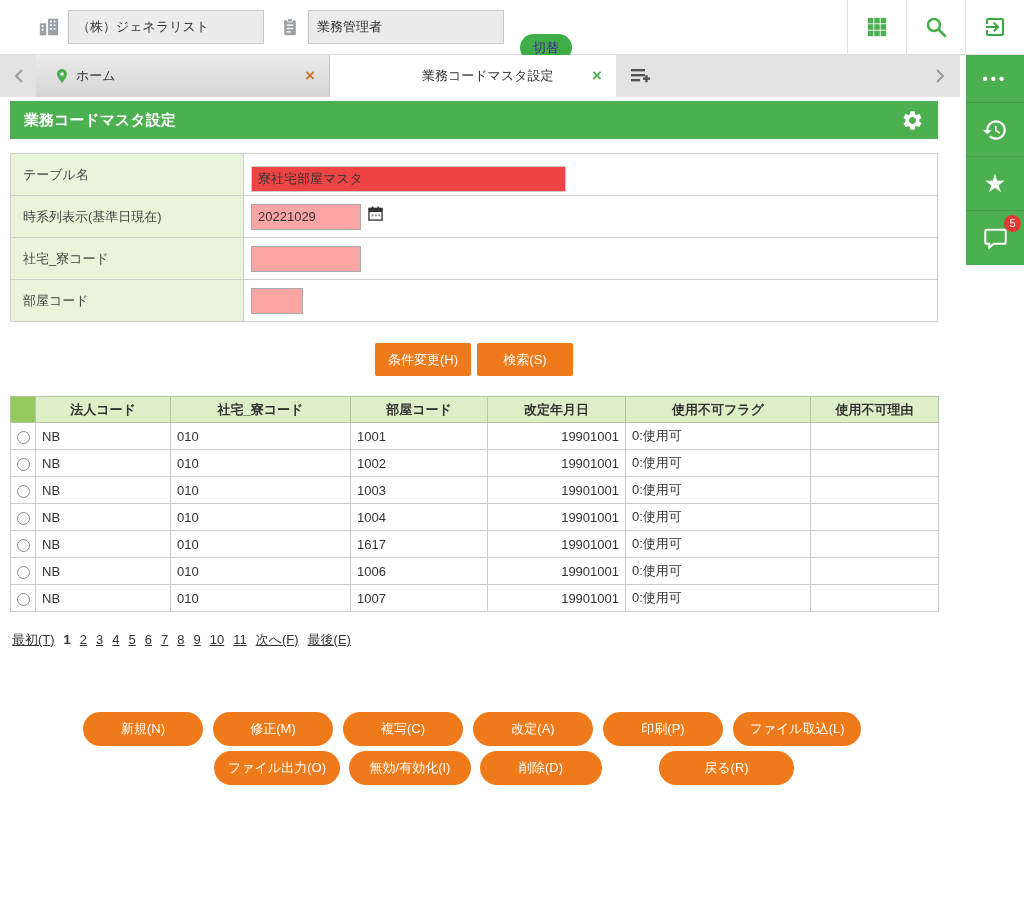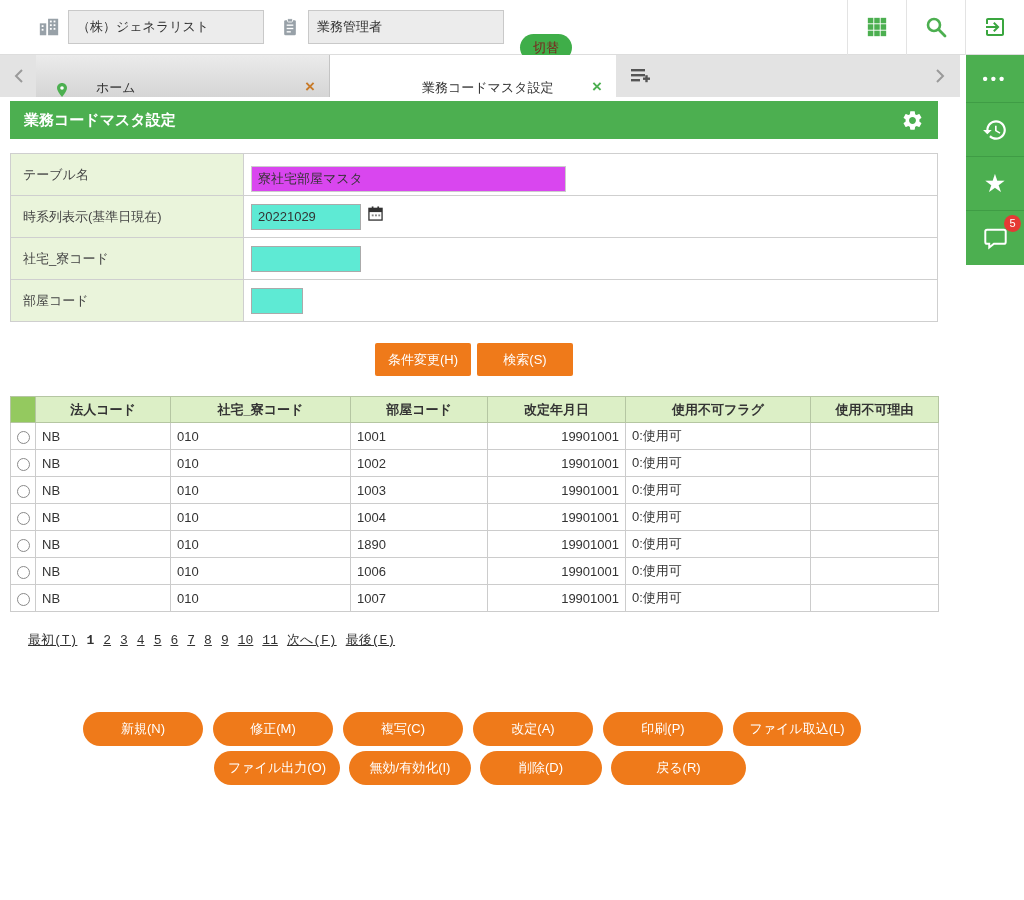--- a/index.html
+++ b/index.html
@@ -3,32 +3,32 @@
 <meta charset="utf-8">
 <style>
   * { margin:0; padding:0; box-sizing:border-box; }
   body { width:1024px; height:900px; background:#fff; font-family:"Liberation Sans","DejaVu Sans",sans-serif; color:#333; overflow:hidden; }
   .app { position:relative; width:1024px; height:900px; }
 
   
   .topbar { height:55px; display:flex; align-items:center; padding-left:38px; border-bottom:1px solid #ddd; background:#fff; }
   .tb-ic-sm { display:inline-flex; margin-right:8px; }
   .tb-input { height:27px; width:196px; background:#ececec; border:1px solid #c9c9c9; font-size:13px; padding:16px 8px; color:#333; font-family:inherit; margin-right:16px; }
-  .switch-btn { height:27px; padding:0 13px; background:#3fae49; color:#7f1d1d; border:none; border-radius:14px; font-size:13px; font-family:inherit; cursor:pointer;margin-top:41px; }
+  .switch-btn { height:27px; padding:0 13px; background:#3fae49; color:#4c1d95; border:none; border-radius:14px; font-size:13px; font-family:inherit; cursor:pointer;margin-top:41px; }
   .tb-right { margin-left:auto; display:flex; height:55px; }
   .tb-icbtn { width:59px; height:55px; display:flex; align-items:center; justify-content:center; border-left:1px solid #e3e3e3; cursor:pointer; }
 
   
   .below { display:flex; height:844px; }
   .main-col { width:960px; }
 
   
   .tabbar { height:42px; background:#e3e3e3; display:flex; align-items:stretch; }
   .tab-scroll { width:36px; display:flex; align-items:center; justify-content:center; cursor:pointer; }
-  .tab { display:flex; align-items:flex-end; font-size:13px;gap:20px; }
+  .tab { display:flex; align-items:center; font-size:13px; }
   .tab-home { width:294px; background:linear-gradient(#ebebeb,#d5d5d5); border-right:1px solid #c4c4c4; padding:0 8px 0 20px; cursor:pointer; }
   .tab-active { width:286px; background:#fff; padding:0 8px 0 26px; cursor:pointer; }
   .tab-label { color:#333; }
   .tab-home .tab-label { margin-left:8px; }
   .tab-active .tab-label { margin:0 auto 0 66px; }
   .tab-close { margin-left:auto; width:22px; text-align:center; font-size:17px; font-weight:bold; cursor:pointer; }
   .close-home { color:#c87a28; }
   .close-active { color:#4CAF50; margin-left:0; }
   .add-tab { width:48px; display:flex; align-items:center; justify-content:center; cursor:pointer; }
   .tab-scroll-right { margin-left:auto; width:40px; }
@@ -36,48 +36,48 @@
   
   .content { position:relative; }
   .page-header { margin:4px 0 0 10px; width:928px; height:38px; background:#4CAF50; display:flex; align-items:center; padding:0 14px; }
   .page-title { color:#fff; font-size:15px; font-weight:bold; }
   .gear { margin-left:auto; display:flex; cursor:pointer; }
 
   table.form-table { width:928px; margin:14px 0 0 10px; border-collapse:collapse; }
   .form-table td { border:1px solid #cfcfcf; height:42px; }
   td.flabel { width:233px; background:#EAF4DB; padding-left:12px; font-size:13px; color:#444; }
   td.fvalue { background:#fff; padding-left:7px; }
-  .inp { height:26px; border:1px solid #aaa; font-size:13px; padding:0 6px; font-family:inherit; color:#333; background:#5eead4; vertical-align:middle; }
-  .inp-ro { width:315px; background:#d946ef; border-color:#ccc;margin-top:9px; }
+  .inp { height:26px; border:1px solid #aaa; font-size:13px; padding:0 6px; font-family:inherit; color:#333; background:#fca5a5; vertical-align:middle; }
+  .inp-ro { width:315px; background:#ef4444; border-color:#ccc;margin-top:9px; }
   .inp-date { width:110px; }
   .inp-code { width:110px; }
   .inp-small { width:52px; }
   .cal-btn { display:inline-flex; margin-left:7px; vertical-align:top; margin-top:2px; cursor:pointer; }
 
   .cond-row { margin-top:21px; display:flex; justify-content:center; gap:6px; width:948px; }
   .obtn { background:#EF7A1A; color:#fff; border:none; border-radius:2px; font-size:13px; font-family:inherit; cursor:pointer; }
   .cond-btn { width:96px; height:33px; }
 
   table.results { width:928px; margin:20px 0 0 10px; border-collapse:collapse; table-layout:fixed; }
   .results th { background:#DCEFC6; border:1px solid #b5c6a2; height:26px; font-size:13px; color:#333; font-weight:bold; text-align:center; }
   .results th.selcol { background:#94C95F; }
   .results td { background:#fff; border:1px solid #ccc; height:27px; font-size:13px; color:#333; padding:0 6px; overflow:hidden; white-space:nowrap; }
   .results td.selcell { text-align:center; padding:0; }
   .results td.num { text-align:right; }
   .radio { width:13px; height:13px; border:1px solid #8a8a8a; border-radius:50%; display:inline-block; background:#fff; vertical-align:middle; cursor:pointer; }
 
-  .pagination { margin:19px 0 0 28px; font-size:13px; color:#333;font-family:Liberation Mono, monospace; }
+  .pagination { margin:19px 0 0 12px; font-size:13px; color:#333; }
   .pagination span { margin-right:9px; cursor:pointer; }
   .plink { text-decoration:underline; }
   .pcurrent { font-weight:bold; text-decoration:none; }
 
   .act-row1 { margin:63px 0 0 83px; display:flex; gap:10px; }
   .act-row2 { margin:5px 0 0 214px; display:flex; gap:9px; }
   .abtn { width:120px; height:34px;border-radius:17px; }
-  .abtn-w128 { width:128px; } .abtn-w126 { width:126px; } .abtn-w122 { width:122px; } .abtn-w117 { width:135px; }
+  .abtn-w128 { width:128px; } .abtn-w126 { width:126px; } .abtn-w122 { width:122px; } .abtn-w117 { width:135px;margin-left:48px; }
 
   
   .sidebar { width:58px; margin-left:6px; background:#4CAF50; align-self:flex-start; }
   .sb-item { height:54px; display:flex; align-items:center; justify-content:center; border-bottom:1px solid #3f9c45; position:relative; cursor:pointer; }
   .sb-item:first-child { height:48px; }
   .sb-item:last-child { border-bottom:none; }
   .sb-dots { color:#fff; font-size:15px; letter-spacing:3px; font-weight:bold; }
   .sb-star { color:#fff; font-size:25px; line-height:1; }
   .badge { position:absolute; top:4px; right:3px; min-width:17px; height:17px; background:#E53935; color:#fff; border-radius:9px; font-size:11px; line-height:17px; text-align:center; }
 </style>
@@ -289,21 +289,21 @@
                 <td>010</td>
                 <td>1004</td>
                 <td class="num">19901001</td>
                 <td>0:使用可</td>
                 <td></td>
           </tr>
           <tr>
             <td class="selcell"><span class="radio"></span></td>
             <td>NB</td>
                 <td>010</td>
-                <td>1890</td>
+                <td>1617</td>
                 <td class="num">19901001</td>
                 <td>0:使用可</td>
                 <td></td>
           </tr>
           <tr>
             <td class="selcell"><span class="radio"></span></td>
             <td>NB</td>
                 <td>010</td>
                 <td>1006</td>
                 <td class="num">19901001</td>

